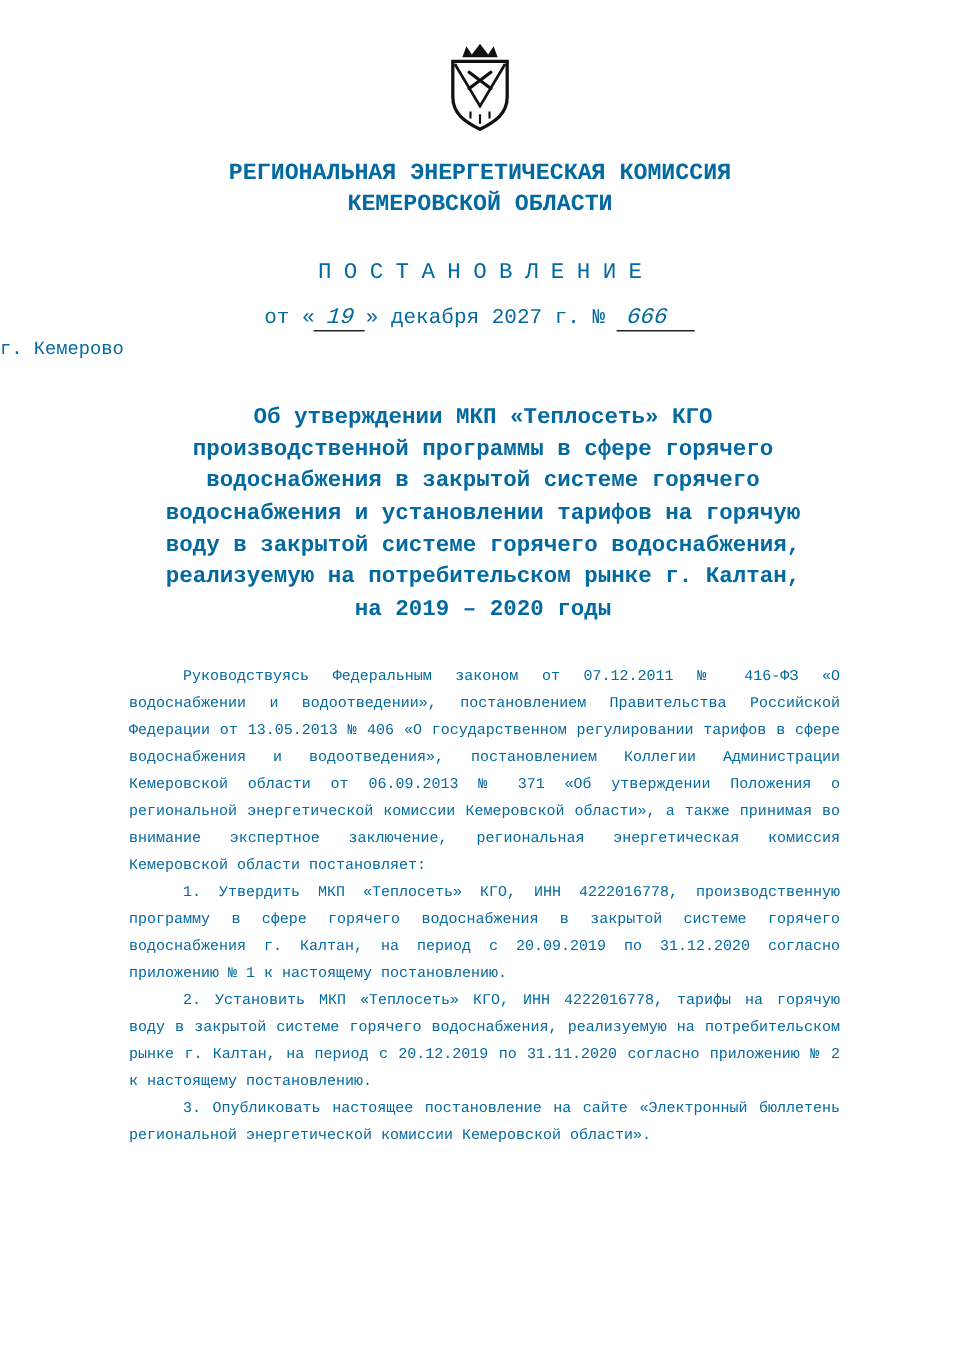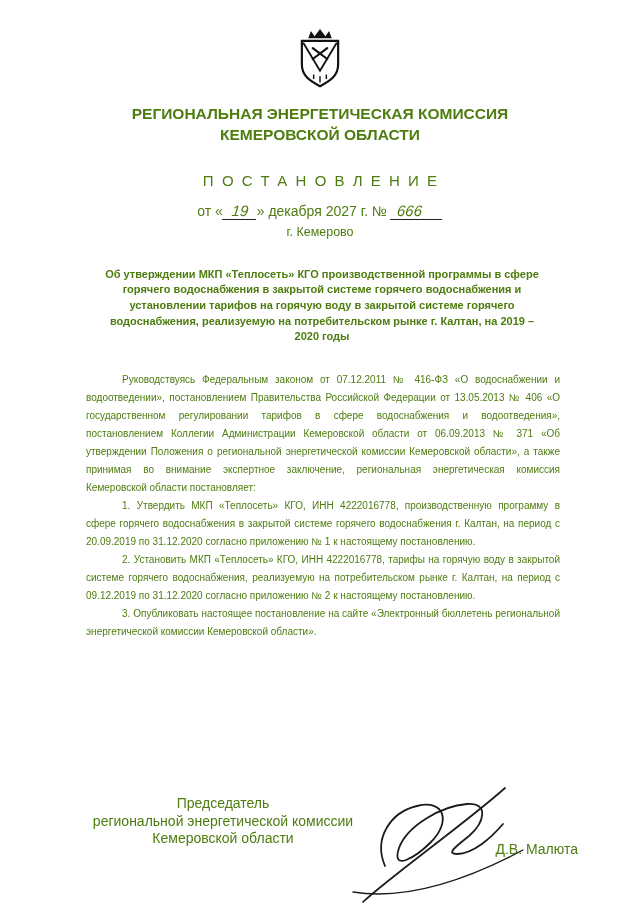--- a/index.html
+++ b/index.html
@@ -4,22 +4,22 @@
 <style>
   * { margin: 0; padding: 0; box-sizing: border-box; }
   html, body { background: #e8e8e8; }
   .page {
     width: 640px;
     height: 905px;
     margin: 0 auto;
     background: #ffffff;
     position: relative;
     overflow: hidden;
-    font-family: Liberation Sans, sans-serif;
-    color: #4d7c0f;
+    font-family: Liberation Mono, monospace;
+    color: #0369a1;
   }
   .emblem-wrap {
     display: flex;
     justify-content: center;
     padding-top: 28px;
   }
   .org-name {
     text-align: center;
     font-weight: bold;
     font-size: 15.5px;
@@ -43,27 +43,27 @@
     font-size: 15px;
     display: inline-block;
     min-width: 34px;
     text-align: center;
     padding: 0 3px;
     border-bottom: 1px solid #222;
     transform: skewX(-6deg);
   }
   .hand.num { min-width: 52px; text-align: left; padding-left: 6px; }
   .city {
-    text-align: center;
+    text-align: left;
     font-size: 12.5px;
     margin-top: 5px;
   }
   .doc-title {
     font-weight: bold;
-    font-size: 11px;
+    font-size: 15px;
     line-height: 1.42;
     text-align: center;
     margin: 28px 100px 0 104px;
   }
   .body-text {
     margin: 26px 80px 0 86px;
     font-size: 10px;
     line-height: 18px;
     text-align: justify;
   }
@@ -123,31 +123,18 @@
 
   <div class="date-line"><span>от «</span><span class="hand">19</span><span>» декабря 2027 г. №</span> <span class="hand num">666</span></div>
 
   <div class="city">г. Кемерово</div>
 
   <div class="doc-title">Об утверждении МКП «Теплосеть» КГО производственной программы в сфере горячего водоснабжения в закрытой системе горячего водоснабжения и установлении тарифов на горячую воду в закрытой системе горячего водоснабжения, реализуемую на потребительском рынке г. Калтан, на 2019 – 2020 годы</div>
 
   <div class="body-text">
     <p>Руководствуясь Федеральным законом от 07.12.2011 № 416-ФЗ «О водоснабжении и водоотведении», постановлением Правительства Российской Федерации от 13.05.2013 № 406 «О государственном регулировании тарифов в сфере водоснабжения и водоотведения», постановлением Коллегии Администрации Кемеровской области от 06.09.2013 № 371 «Об утверждении Положения о региональной энергетической комиссии Кемеровской области», а также принимая во внимание экспертное заключение, региональная энергетическая комиссия Кемеровской области постановляет:</p>
     <p>1. Утвердить МКП «Теплосеть» КГО, ИНН 4222016778, производственную программу в сфере горячего водоснабжения в закрытой системе горячего водоснабжения г. Калтан, на период с 20.09.2019 по 31.12.2020 согласно приложению № 1 к настоящему постановлению.</p>
-    <p>2. Установить МКП «Теплосеть» КГО, ИНН 4222016778, тарифы на горячую воду в закрытой системе горячего водоснабжения, реализуемую на потребительском рынке г. Калтан, на период с 09.12.2019 по 31.12.2020 согласно приложению № 2 к настоящему постановлению.</p>
+    <p>2. Установить МКП «Теплосеть» КГО, ИНН 4222016778, тарифы на горячую воду в закрытой системе горячего водоснабжения, реализуемую на потребительском рынке г. Калтан, на период с 20.12.2019 по 31.11.2020 согласно приложению № 2 к настоящему постановлению.</p>
     <p>3. Опубликовать настоящее постановление на сайте «Электронный бюллетень региональной энергетической комиссии Кемеровской области».</p>
   </div>
 
-  <div class="sig-block">
-    <div class="sig-titles">
-      <div>Председатель</div>
-      <div>региональной энергетической комиссии</div>
-      <div>Кемеровской области</div>
-    </div>
-    <svg class="sig-scribble" viewBox="0 0 208 132" aria-hidden="true">
-      <path d="M30 124 C58 98 134 44 172 10" fill="none" stroke="#1b1b1b" stroke-width="1.7" stroke-linecap="round"></path>
-      <path d="M52 88 C40 60 58 34 84 28 C112 21 118 44 98 64 C82 80 58 94 66 70 C74 48 108 28 134 26 C156 24 152 44 136 58 C124 68 112 76 124 76 C140 76 158 60 170 46" fill="none" stroke="#1b1b1b" stroke-width="1.8" stroke-linecap="round"></path>
-      <path d="M20 114 C70 122 126 106 190 72" fill="none" stroke="#1b1b1b" stroke-width="1.4" stroke-linecap="round"></path>
-    </svg>
-    <div class="sig-name">Д.В. Малюта</div>
-  </div>
 
 </div>
 
 </body></html>

